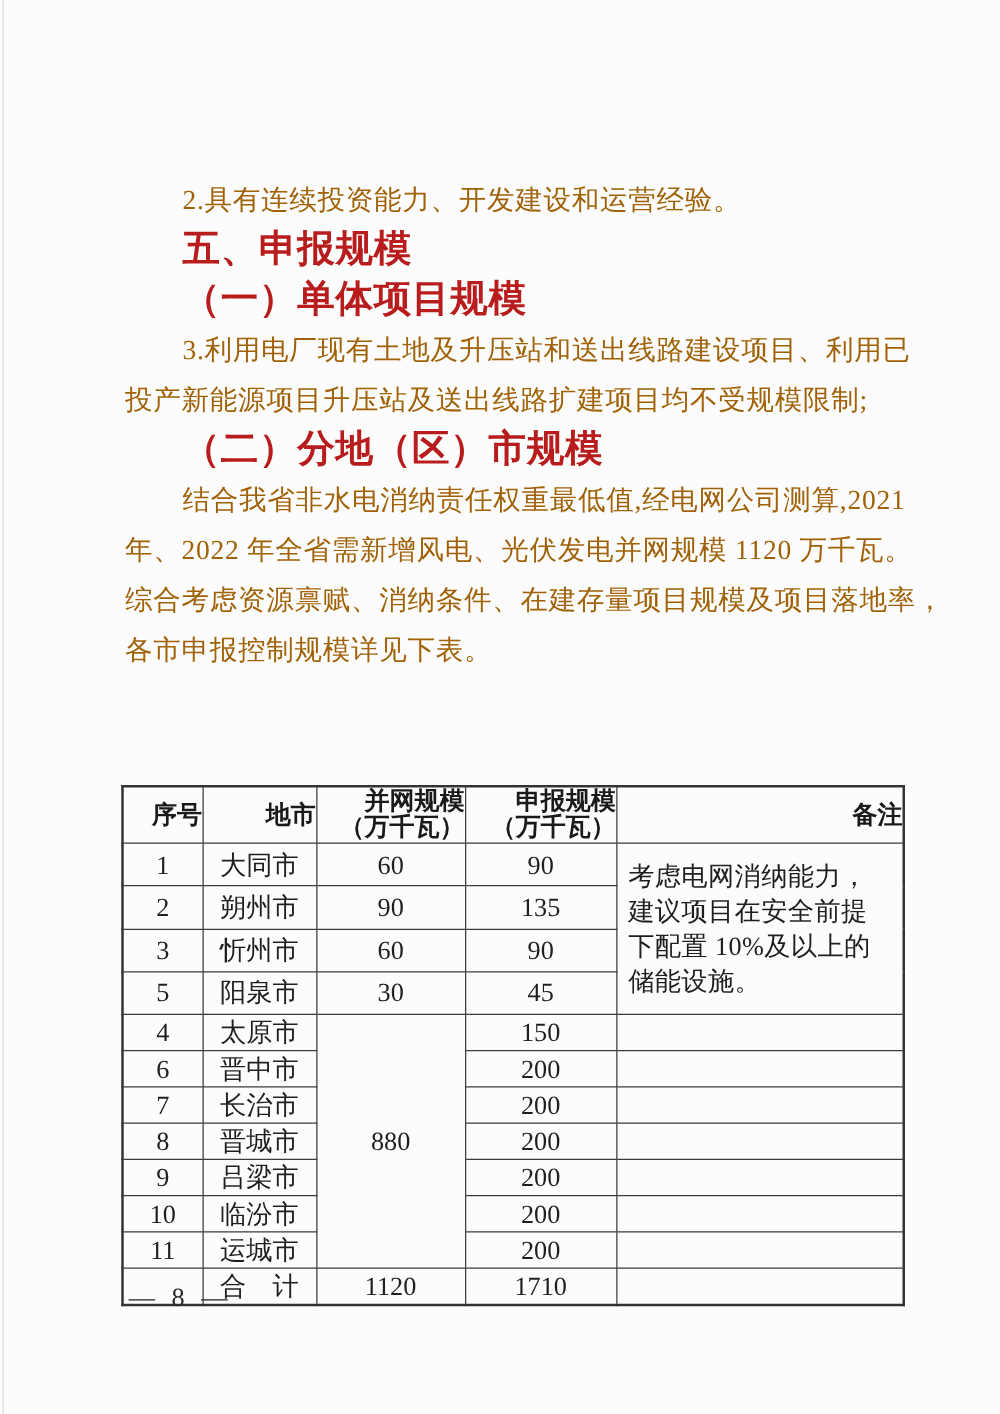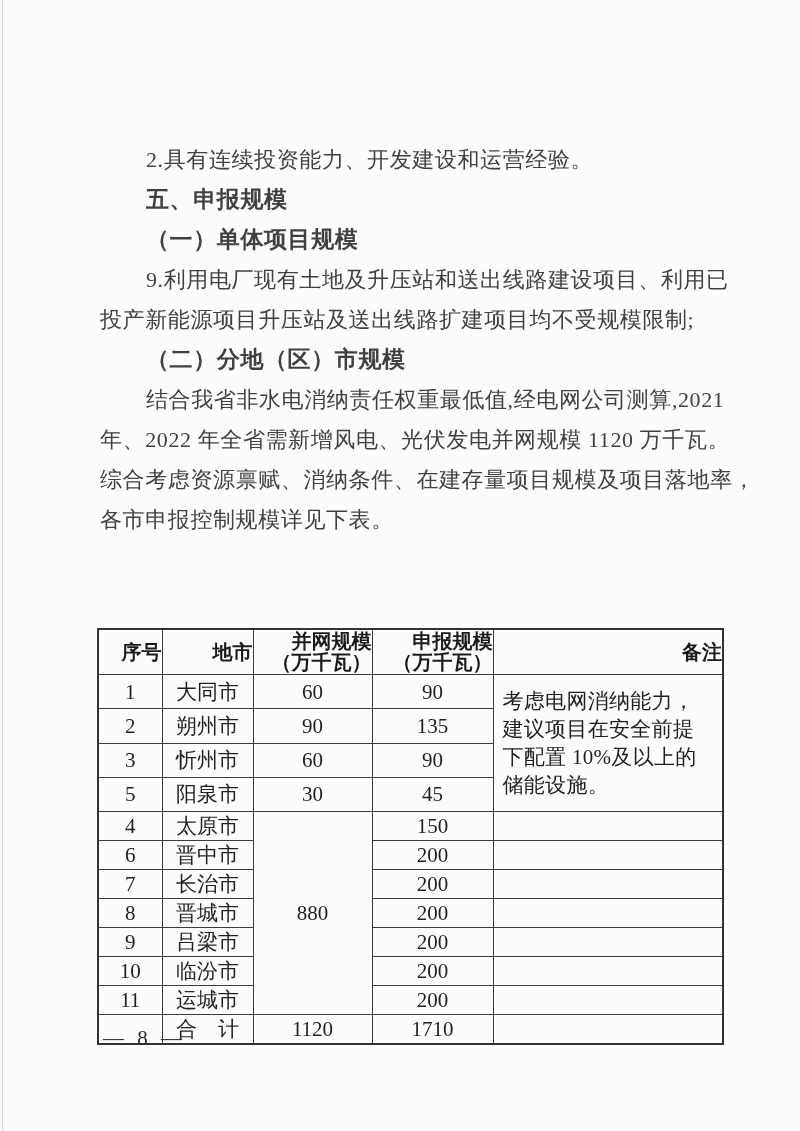--- a/index.html
+++ b/index.html
@@ -30,27 +30,27 @@
     left: 100px;
     top: 140px;
     width: 624px;
   }
   .line {
     height: 40px;
     line-height: 40px;
     font-size: 22px;
     letter-spacing: 0.6px;
     white-space: nowrap;
-    color: #404040;
+    color: #a16207;
   }
   .line.indent { padding-left: 46px; }
   .line.bold {
     font-weight: 700;
-    font-size: 23px;
-    color: #404040;
+    font-size: 30px;
+    color: #b91c1c;
   }
   
   .scale-table {
     position: absolute;
     left: 97px;
     top: 628px;
     border-collapse: collapse;
     table-layout: fixed;
     width: 625px;
     background: transparent;
@@ -106,21 +106,21 @@
 </style>
 </head>
 <body>
 
 <div class="scan-edge"></div>
 
 <div class="textblock">
   <div class="line indent">2.具有连续投资能力、开发建设和运营经验。</div>
   <div class="line indent bold">五、申报规模</div>
   <div class="line indent bold">（一）单体项目规模</div>
-  <div class="line indent">9.利用电厂现有土地及升压站和送出线路建设项目、利用已</div>
+  <div class="line indent">3.利用电厂现有土地及升压站和送出线路建设项目、利用已</div>
   <div class="line">投产新能源项目升压站及送出线路扩建项目均不受规模限制;</div>
   <div class="line indent bold">（二）分地（区）市规模</div>
   <div class="line indent">结合我省非水电消纳责任权重最低值,经电网公司测算,2021</div>
   <div class="line">年、2022 年全省需新增风电、光伏发电并网规模 1120 万千瓦。</div>
   <div class="line">综合考虑资源禀赋、消纳条件、在建存量项目规模及项目落地率，</div>
   <div class="line">各市申报控制规模详见下表。</div>
 </div>
 
 <table class="scale-table">
   <colgroup>

